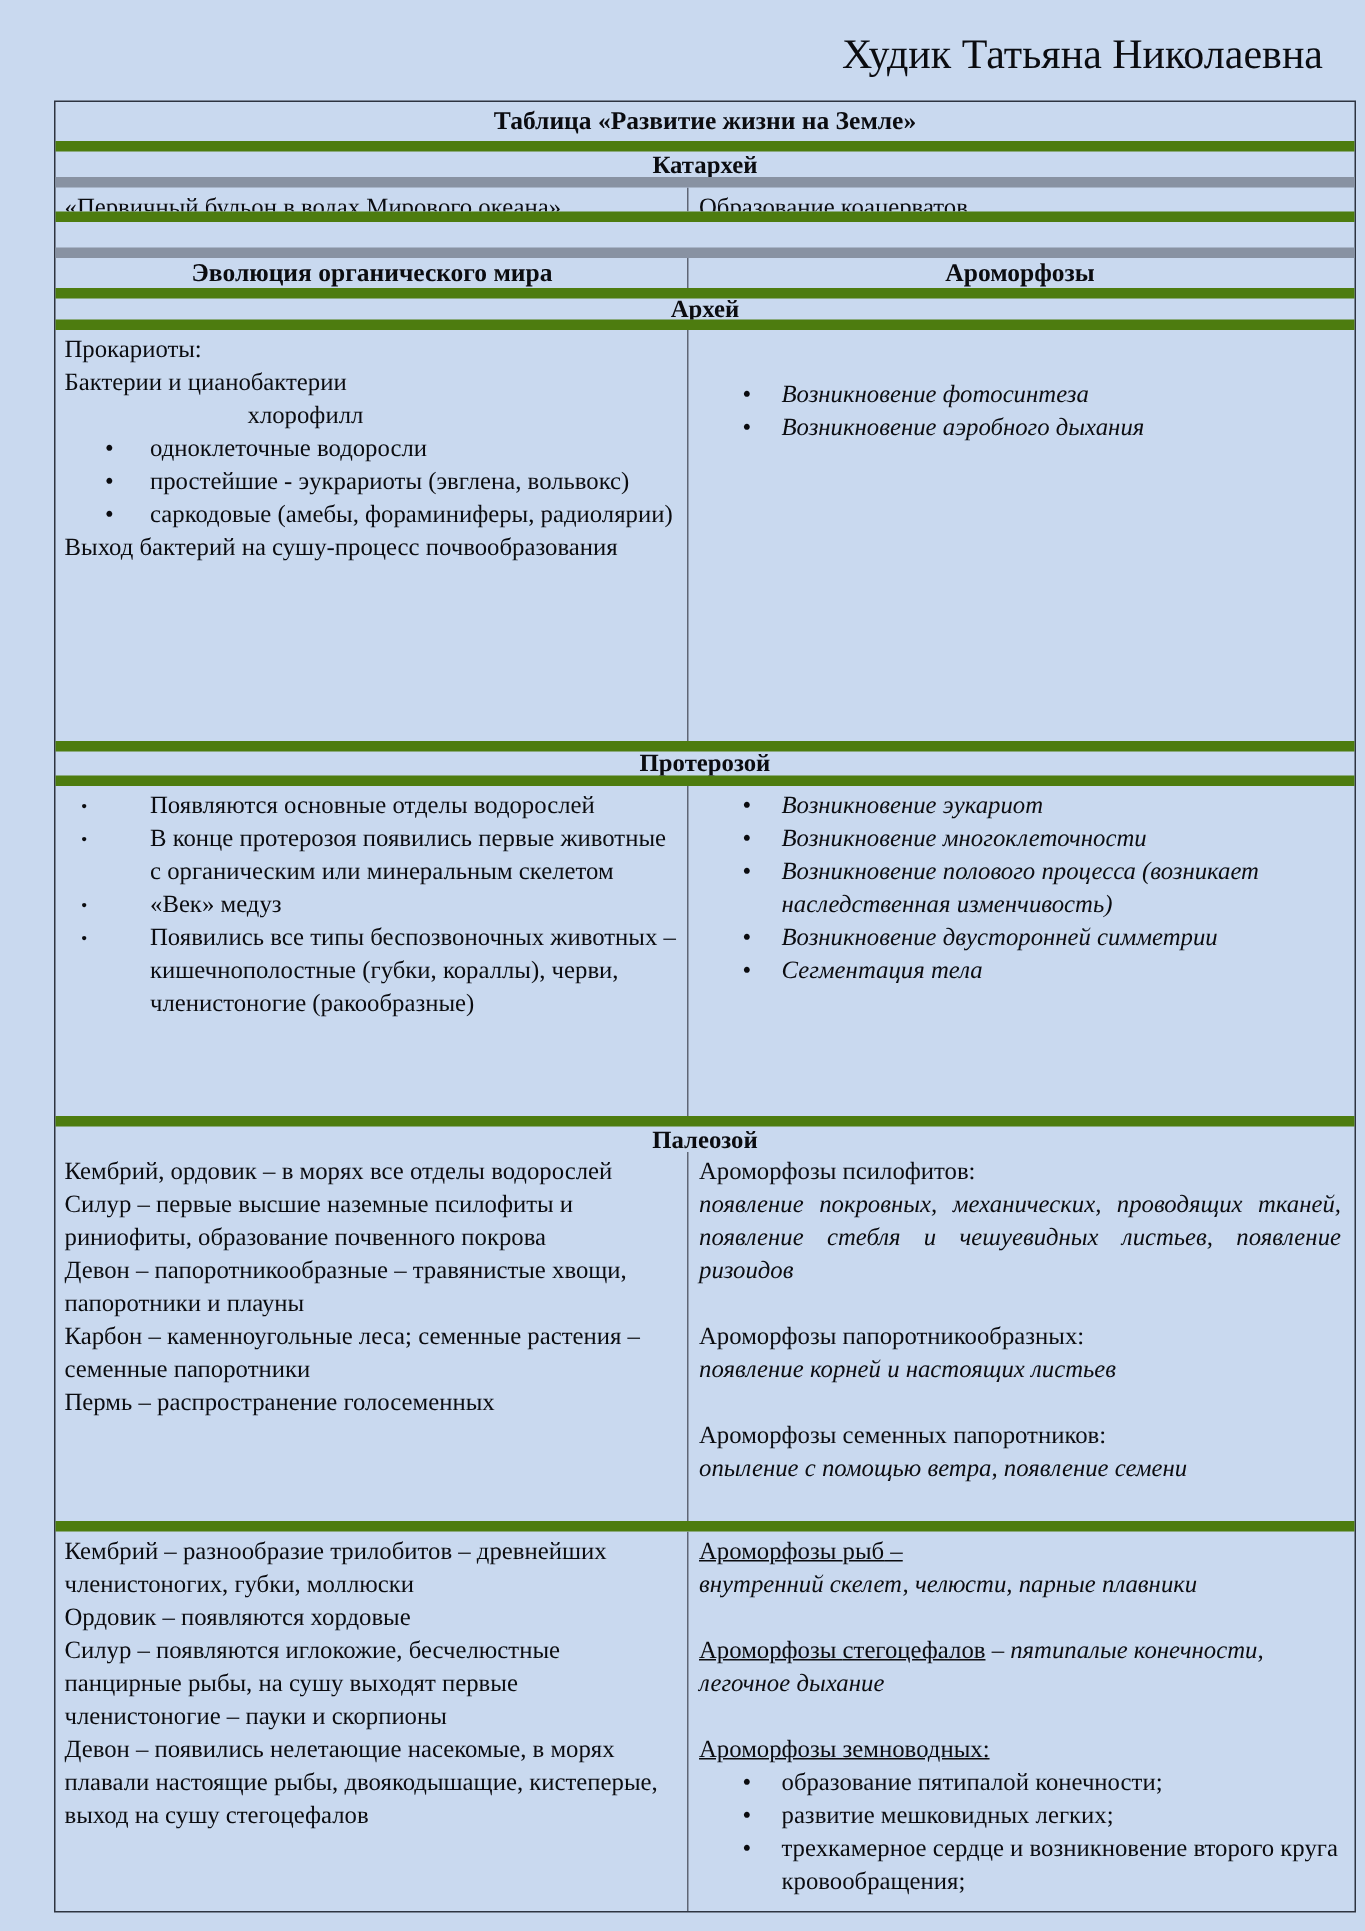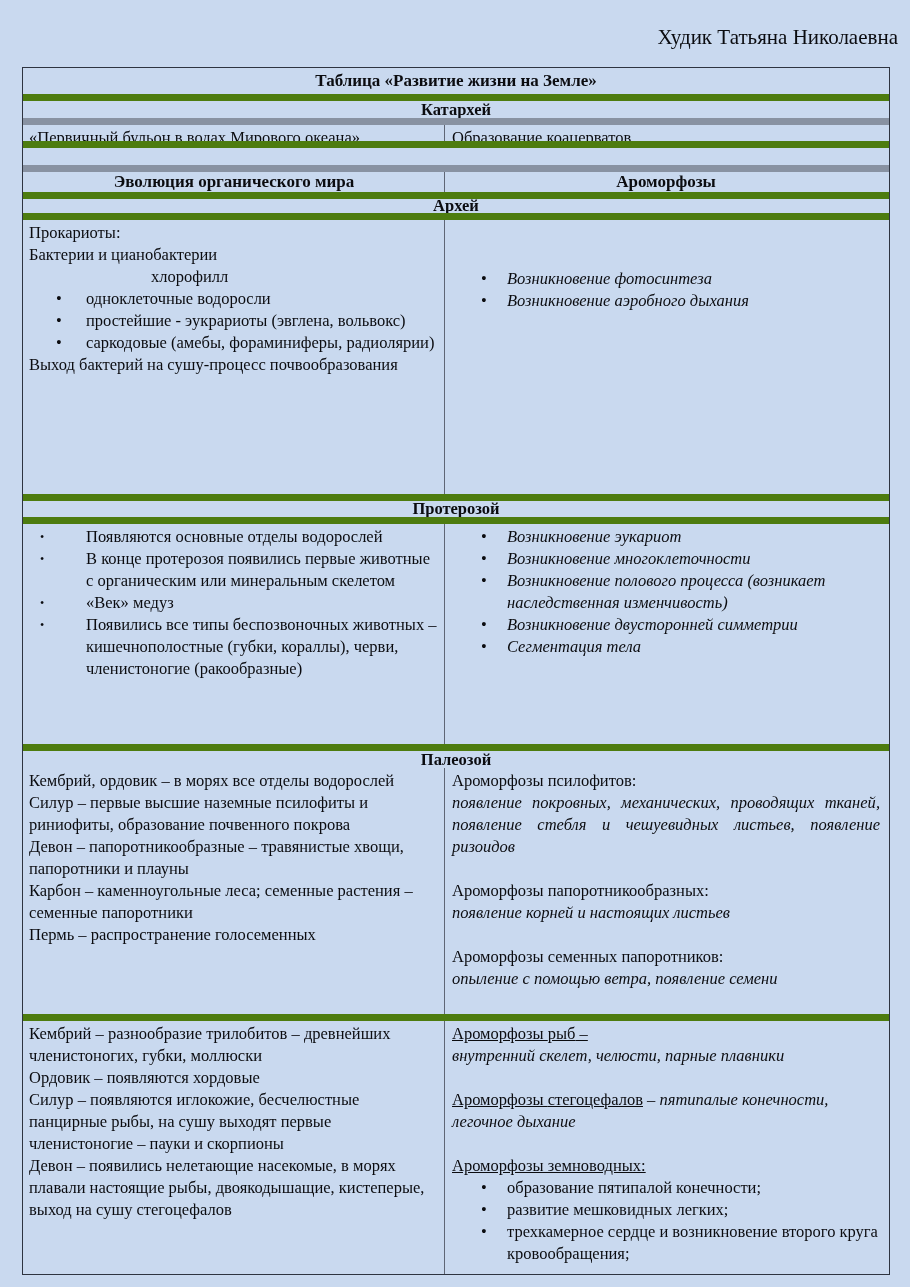--- a/index.html
+++ b/index.html
@@ -2,22 +2,22 @@
 <html lang="ru"><head>
 <meta charset="utf-8">
 <style>
   html,body{margin:0;padding:0}
   body{
     width:910px;height:1287px;position:relative;overflow:hidden;
     background:#c9d9ef;color:#0b0c10;
     font-family:"Liberation Serif","DejaVu Serif",serif;
     font-size:16.5px;line-height:22px;
   }
-  .author{position:absolute;top:24px;right:12px;font-size:21px;line-height:26px;white-space:nowrap}
-  .tbl{position:absolute;left:22px;top:67px;width:866px;border:1px solid #2e3440}
+  .author{position:absolute;top:24px;right:28px;font-size:28px;line-height:26px;white-space:nowrap}
+  .tbl{position:absolute;left:36px;top:67px;width:866px;border:1px solid #2e3440}
   .row{display:flex;border-top:7px solid #4d7c0f;overflow:hidden;box-sizing:border-box}
   .row:first-child{border-top:0}
   .row.lt{border-top-color:#8892a2}
   .row.nb{border-top:0}
   .hdr{font-weight:bold;justify-content:center;align-items:center;text-align:center;line-height:20px}
   .r1{height:26px;font-size:17px}
   .r2{height:24px}
   .r3{height:23px}
   .r4{height:24px}
   .r5{height:27px;font-size:17px}
@@ -33,21 +33,21 @@
   .r5 .cl,.r5 .cr{display:flex;align-items:center;justify-content:center;font-weight:bold;border-right-color:#5f6675}
   p{margin:0}
   .chlor{padding-left:122px}
   ul{list-style:none;margin:0;padding:0}
   .ul-a li{position:relative;padding-left:57px}
   .ul-a li::before{content:"\2022";position:absolute;left:27px}
   .ul-p li{position:relative;padding-left:57px}
   .ul-p li::before{content:"\2022";position:absolute;left:11px;font-size:12px}
   .ul-r li{position:relative;padding-left:55px}
   .ul-r li::before{content:"\2022";position:absolute;left:29px}
-  .mt30{margin-top:46px}
+  .mt30{margin-top:30px}
   .blank{height:22px}
   .just{text-align:justify}
   .b{font-weight:normal}
   .i{font-style:italic}
   .u{text-decoration:underline}
 </style>
 </head>
 <body>
 
 <div class="author">Худик Татьяна Николаевна</div>

